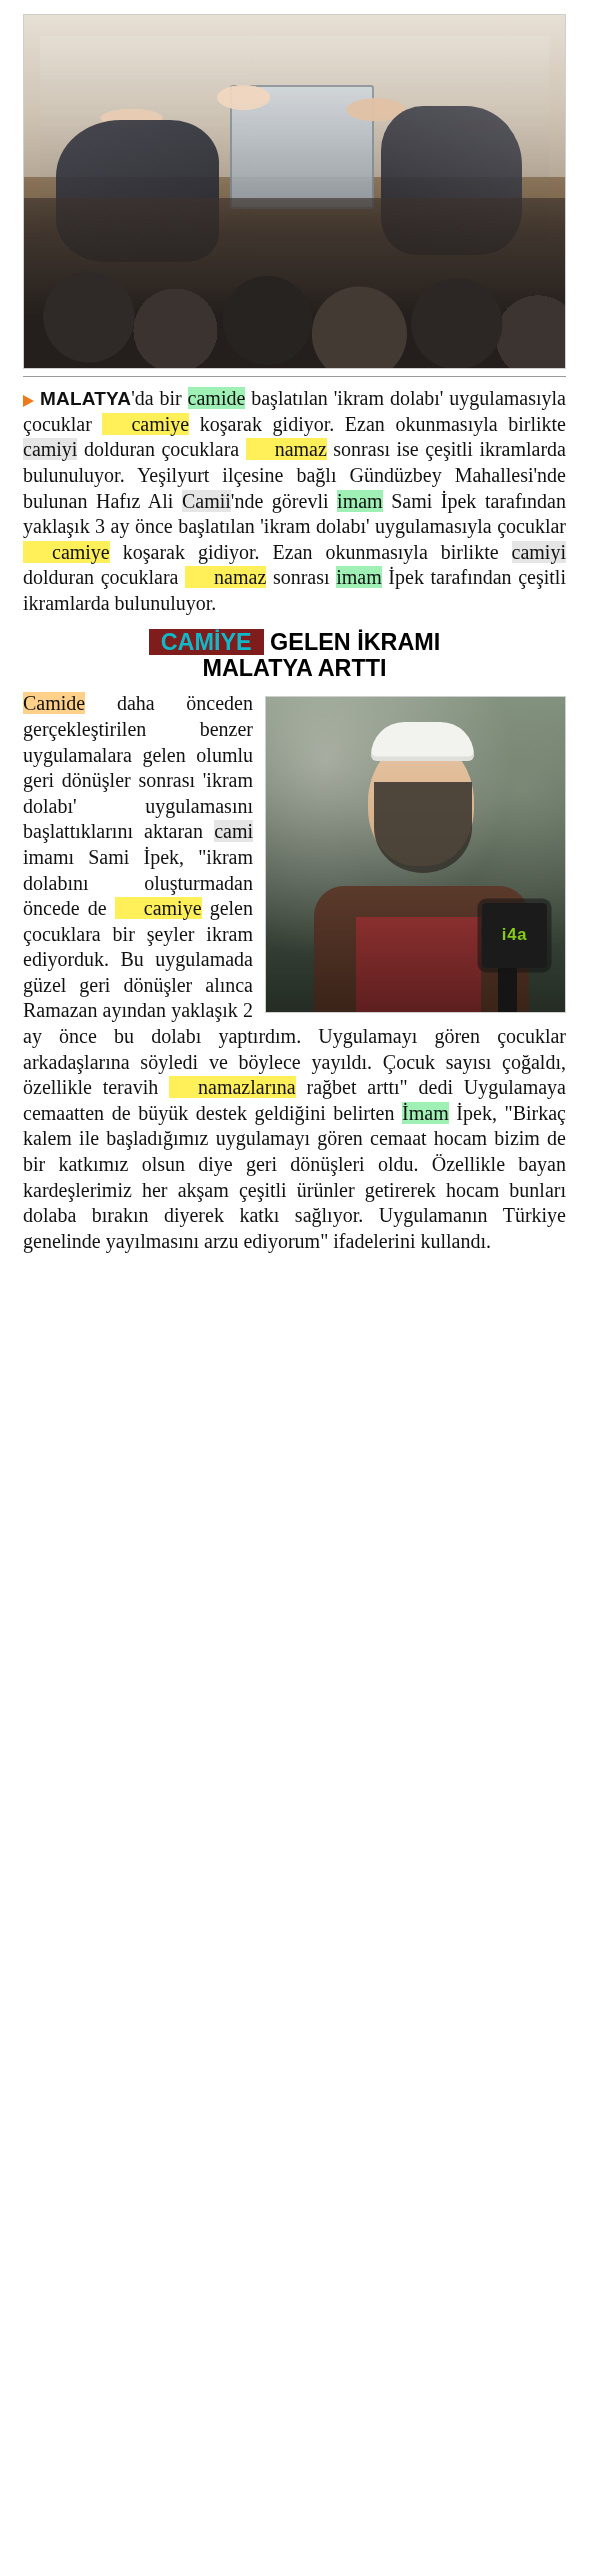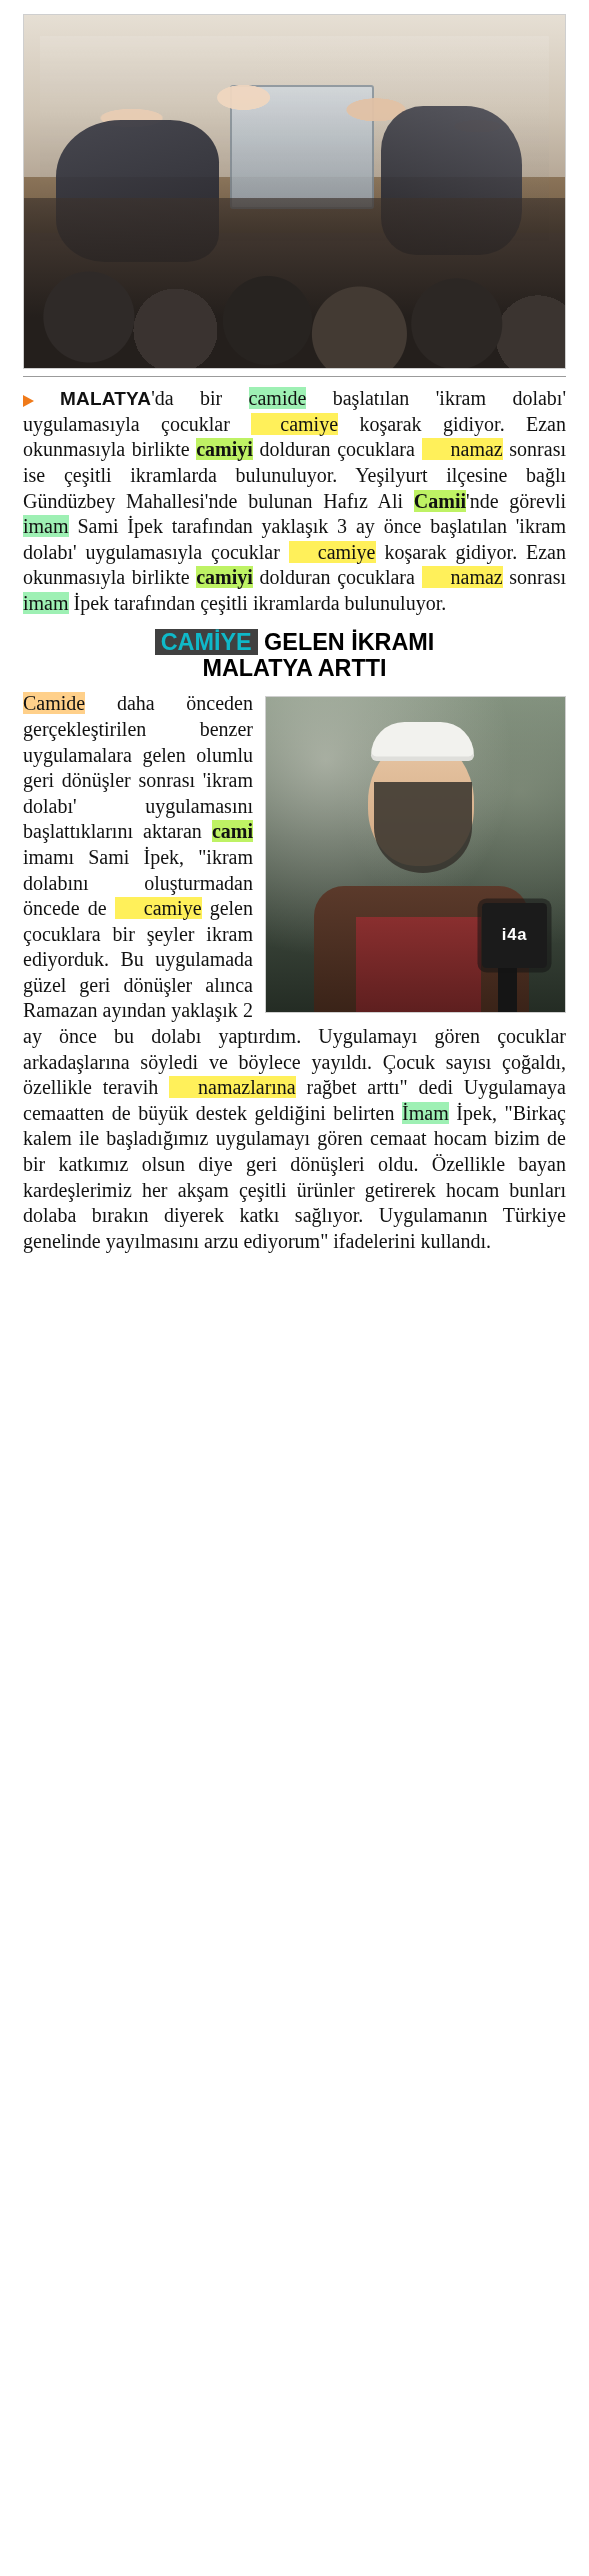--- a/index.html
+++ b/index.html
@@ -134,40 +134,39 @@
     border-bottom: 6.8px solid transparent;
     border-left: 11.3px solid #f07a1a;
     margin-right: 6px;
     vertical-align: middle;
   }
   .city {
     font-family: "Liberation Sans", sans-serif;
     font-weight: bold;
     font-size: 19px;
     letter-spacing: 0.2px;
-    margin-left: 20px;
   }
 
   
   .hi-green   { background: #9ef0b4; }
   .hi-yellow  { background: #fff05a; padding-left: 29px; }
-  .hi-magenta { background: #bef264; font-weight: bold; }
+  .hi-magenta { background: #e5e5e5; }
   .hi-orange  { background: #ffd08a; }
 
   
   .subhead {
     text-align: center;
     font-family: "Liberation Sans", sans-serif;
     font-weight: bold;
     font-size: 23.4px;
     line-height: 1.15;
     margin: 12px 0 9px 0;
     color: #000;
   }
-  .subhead .cyan { color: #0fb9c9; background: #404040; padding: 0 6px; }
+  .subhead .cyan { color: #0fb9c9; background: #7f1d1d; padding: 0 12px; }
 
   
   .wrap-figure {
     float: right;
     width: 301px;
     height: 317px;
     margin: 4.5px 0 6px 12px;
     position: relative;
     overflow: hidden;
     border: 0.8px solid #cfcfcf;
@@ -225,21 +224,21 @@
     right: 6%; bottom: 14%;
     width: 65px; height: 65px;
     background: #1b1b1b;
     border-radius: 4.5px;
     box-shadow: 0 0 0 4.5px rgba(20,20,20,.55);
   }
   .wrap-figure .mic .logo {
     position: absolute;
     left: 0; right: 0; top: 21px;
     text-align: center;
-    color: #ffffff;
+    color: #84cc16;
     font-family: "Liberation Sans", sans-serif;
     font-weight: bold;
     font-size: 16.6px;
     letter-spacing: 0.8px;
   }
   .wrap-figure .micstick {
     position: absolute;
     right: 16%; bottom: 0;
     width: 19.6px; height: 16%;
     background: #151515;

